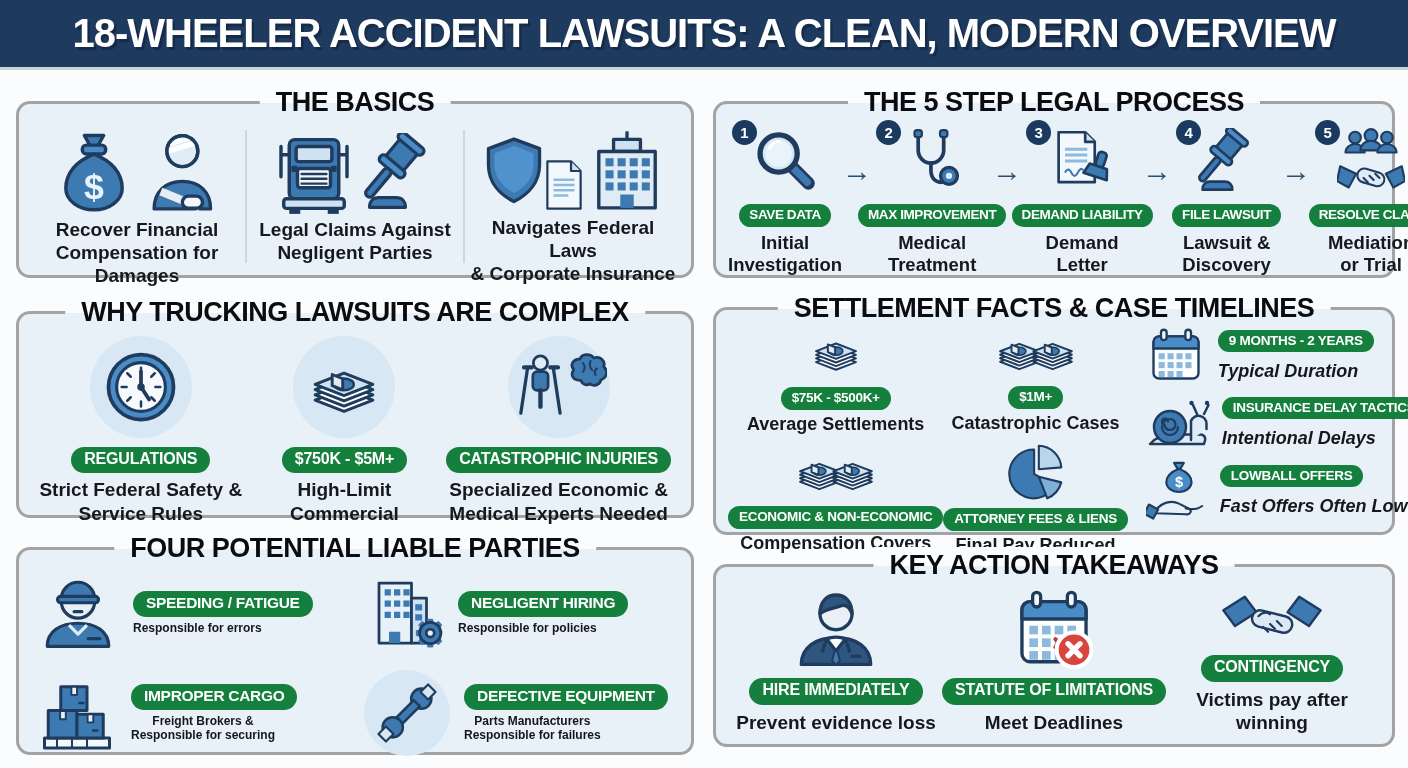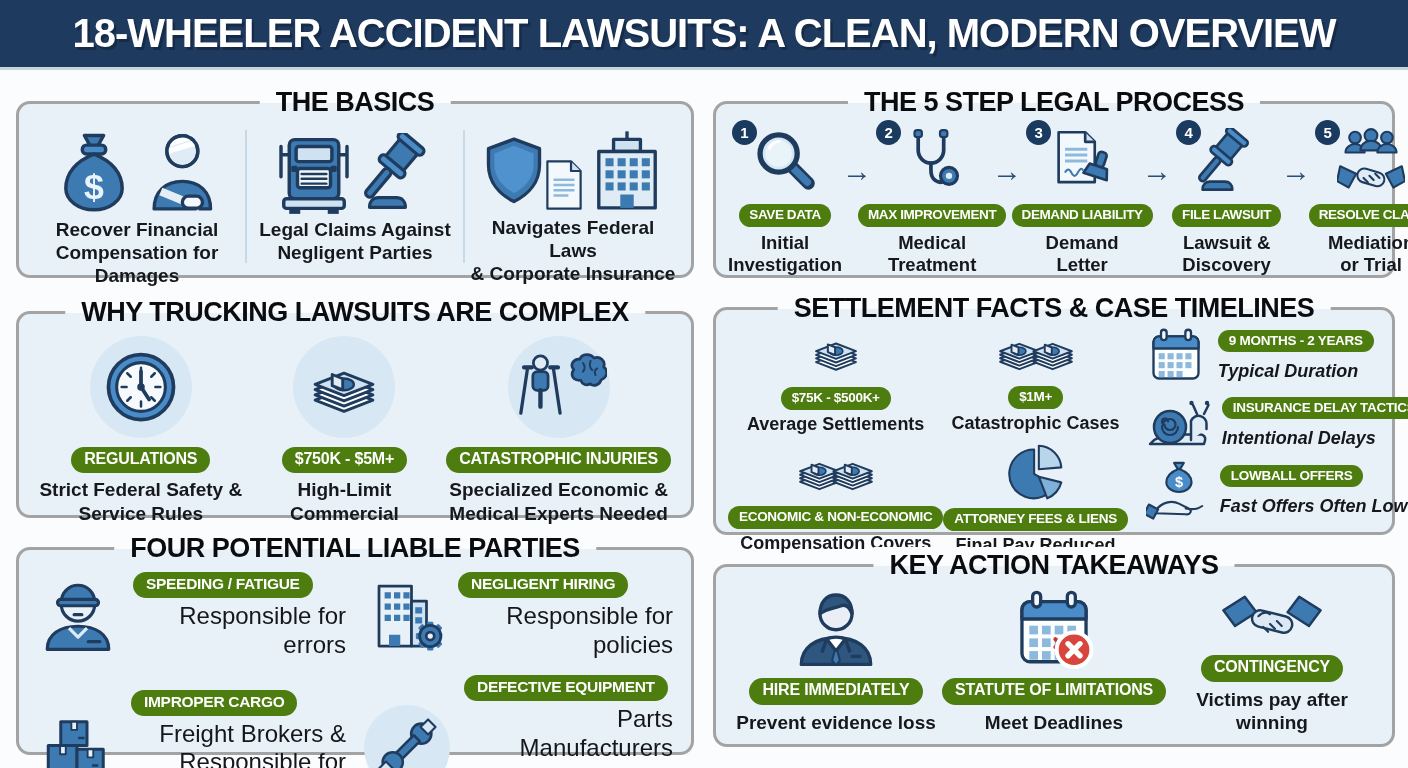--- a/index.html
+++ b/index.html
@@ -28,21 +28,21 @@
     position:absolute;background:#e9f1f8;
     border:3px solid #a3a3a3;border-radius:14px;box-sizing:border-box;
   }
   .legend{
     position:absolute;top:-20px;left:50%;transform:translateX(-50%);
     padding:0 16px;white-space:nowrap;line-height:37px;height:37px;
     font-size:27px;font-weight:800;letter-spacing:-.5px;color:#0b0c10;
     background:linear-gradient(to bottom,#fafcfd 0,#fafcfd 19px,#e9f1f8 19px);
   }
   .badge{
-    display:inline-block;background:#4d7c0f;color:#fff;border-radius:999px;
+    display:inline-block;background:#15803d;color:#fff;border-radius:999px;
     padding:3px 13px 5px;font-weight:700;font-size:15.5px;letter-spacing:-.2px;
     white-space:nowrap;line-height:1.15;
   }
   .cap{font-weight:600;font-size:19px;line-height:1.22;text-align:center;color:#15181d;}
   .cap span{display:block;}
 
   
   .basics-row{display:flex;height:100%;padding:26px 10px 12px;box-sizing:border-box;}
   .b-cell{flex:1;display:flex;flex-direction:column;align-items:center;justify-content:space-between;padding:0 4px;}
   .b-cell + .b-cell{border-left:2px solid #c6d9e8;}
@@ -79,21 +79,21 @@
   .t-text{display:flex;flex-direction:column;align-items:flex-start;gap:9px;}
   .t-badge{font-size:13.5px;letter-spacing:-.3px;padding:3px 11px 4px;}
   .t-cap{font-weight:600;font-size:18px;font-style:italic;}
 
   
   .pt-grid{display:grid;grid-template-columns:1fr 1fr;row-gap:16px;column-gap:18px;padding:22px 18px 10px;box-sizing:border-box;}
   .pt-item{display:flex;align-items:center;gap:14px;}
   .pt-icon{flex:0 0 auto;display:flex;align-items:center;justify-content:center;}
   .pt-text{display:flex;flex-direction:column;align-items:flex-start;gap:4px;}
   .pt-badge{font-size:15.5px;letter-spacing:-.3px;}
-  .pt-cap{font-weight:400;font-size:24px;line-height:1.2;text-align:right;}
+  .pt-cap{font-weight:700;font-size:12px;line-height:1.2;text-align:center;}
   .pt-cap span{display:block;}
   .blob-sm{width:86px;height:86px;border-radius:50%;background:#d7e7f3;display:flex;align-items:center;justify-content:center;}
 
   
   .tk-row{display:flex;justify-content:space-between;padding:20px 14px 10px;box-sizing:border-box;height:100%;}
   .tk-item{flex:1;display:flex;flex-direction:column;align-items:center;justify-content:flex-end;gap:6px;}
   .tk-badge{font-size:16px;}
   .tk-cap{font-size:19px;}
 
   svg{display:block;}

